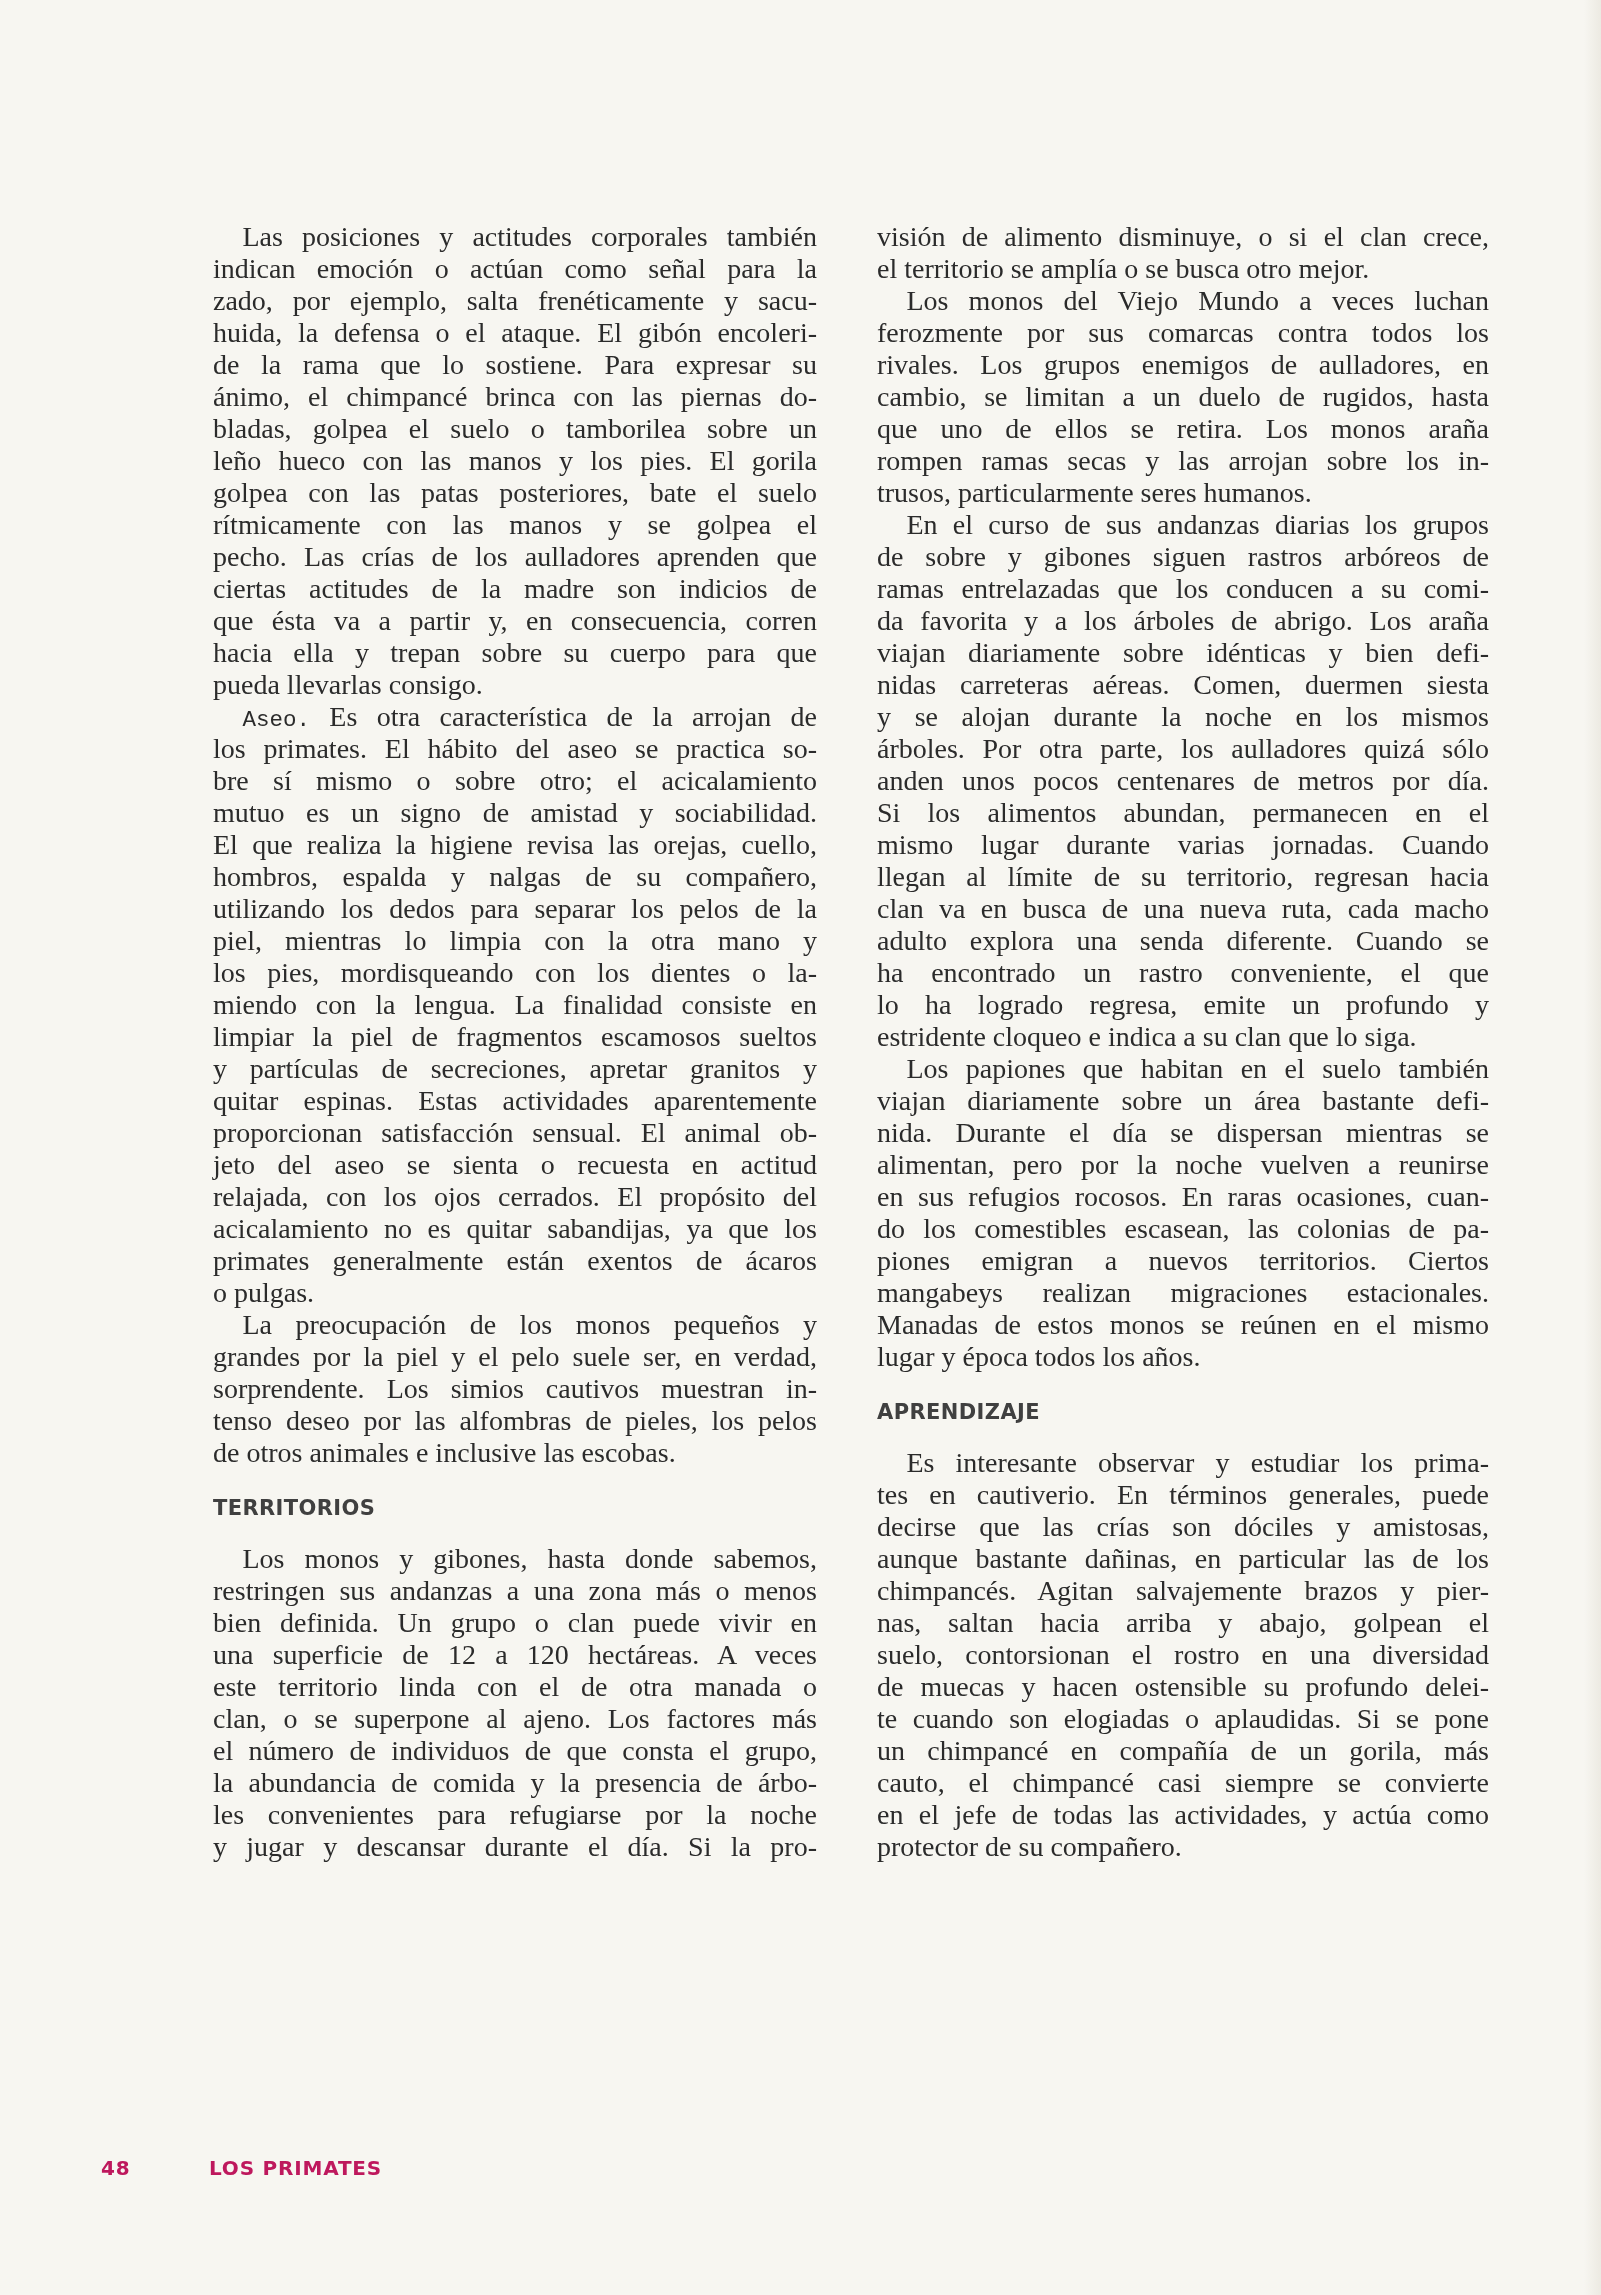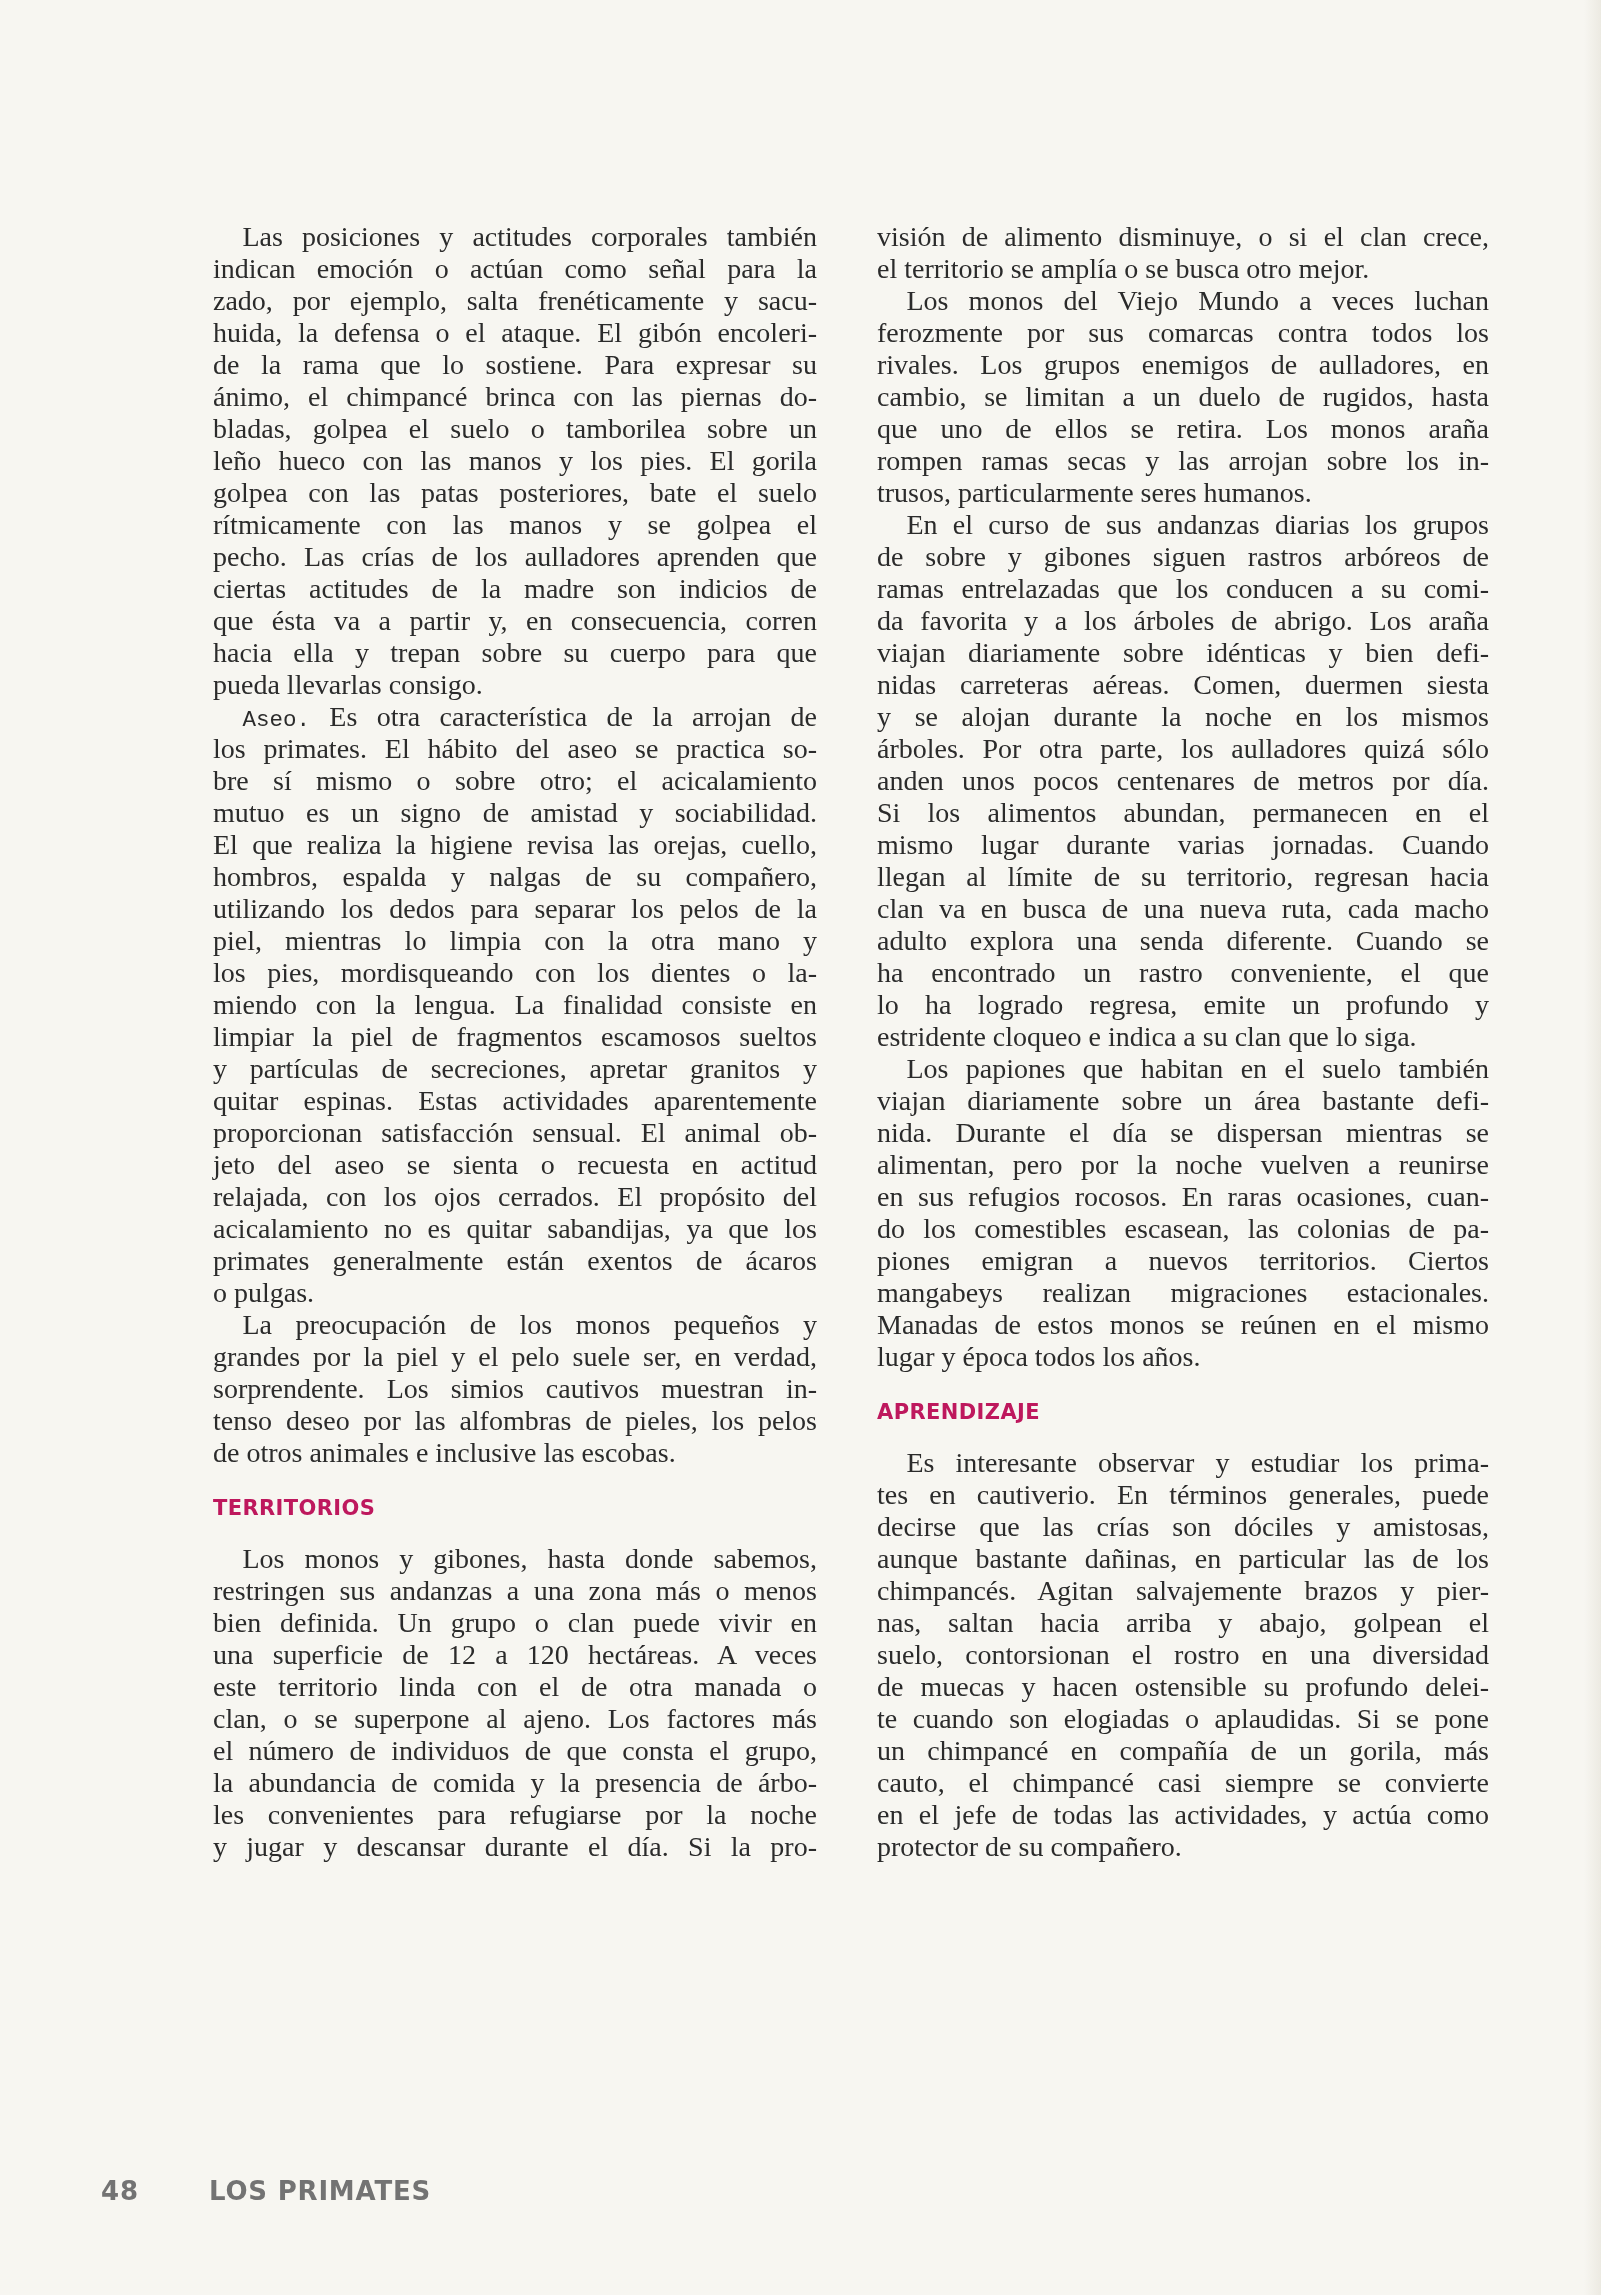--- a/index.html
+++ b/index.html
@@ -24,35 +24,34 @@
   .line {
     display: block; white-space: nowrap;
     text-align: justify; text-align-last: justify;
     height: 32px;
   }
   .line.last { text-align-last: left; }
   .line.indent { padding-left: 29.4px; }
   .heading {
     font-family: "DejaVu Sans", "Liberation Sans", sans-serif;
     font-weight: bold; font-size: 21px; letter-spacing: 0.4px;
-    color: #be185d;
+    color: #404040;
     display: block; height: 32px; line-height: 32px;
   }
   .spacer-heading-top { height: 23px; }
   .spacer-heading-bottom { height: 18.6px; }
   .runin {
     font-family: Liberation Mono, monospace;
     font-size: 22.5px;
   }
   .footer {
     position: absolute; top: 2156px; left: 101px;
     font-family: "DejaVu Sans", "Liberation Sans", sans-serif;
-    font-weight: bold; font-size: 26px; color: #737373;
+    font-weight: bold; font-size: 20px; color: #be185d;
     letter-spacing: 0.8px;
-    margin-top: 20px;
   }
   .footer .page-number { display: inline-block; width: 108px; }
 </style>
 </head>
 <body>
 
 <div class="page-edge"></div>
 
 <div class="column col-left">
   <div class="para">

